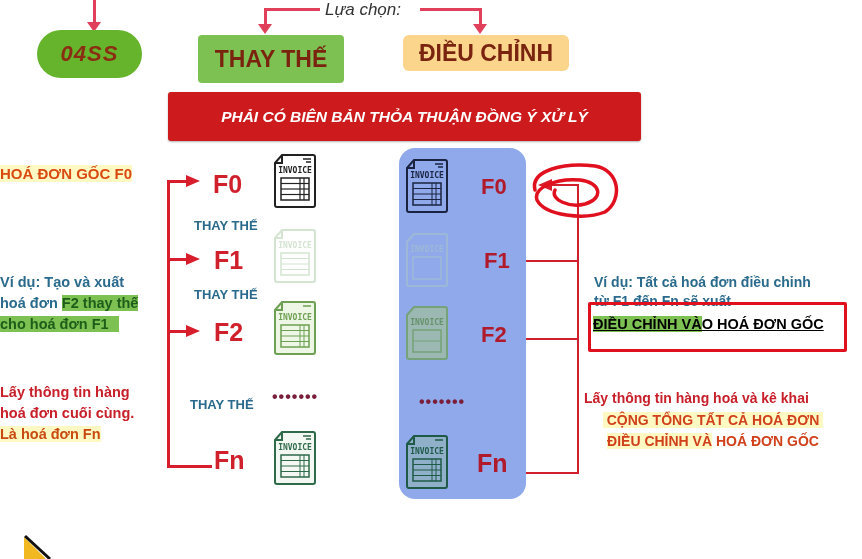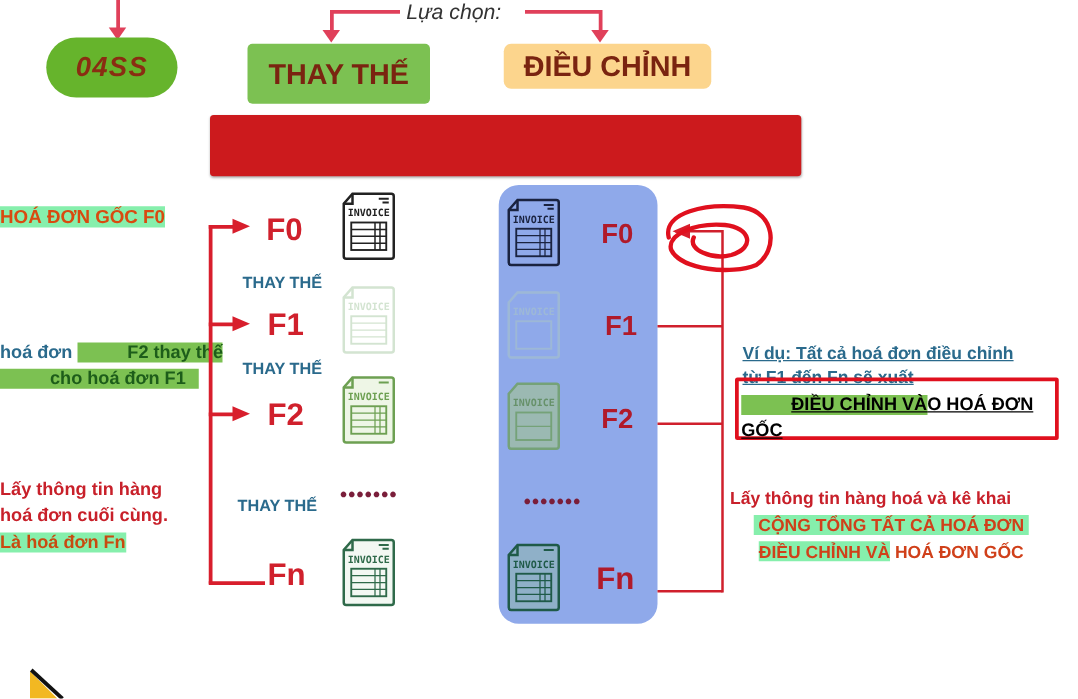--- a/index.html
+++ b/index.html
@@ -25,22 +25,22 @@
   .f-label { position:absolute; color:#d0202c; font-weight:bold; font-size:25px; }
   .thay-label { position:absolute; color:#2a6a8c; font-weight:bold; font-size:13px; }
   .dots { position:absolute; color:#7a1e3a; font-weight:bold; font-size:16px; letter-spacing:1px; }
 
   .invoice { position:absolute; width:44px; height:56px; }
 
   .blue-panel { left:399px; top:148px; width:127px; height:351px; background:#8fa9ea; border-radius:16px; }
   .rf-label { position:absolute; color:#b01a2a; font-size:22px; font-weight:bold; }
 
   .left-text { position:absolute; font-weight:bold; font-size:14.5px; line-height:21px; }
-  .hl-yellow { background:#86efac; }
-  .hl-green { background:#7cc152;padding-left:40px; }
+  .hl-yellow { background:#fef9c3; }
+  .hl-green { background:#7cc152; }
   .right-text { position:absolute; font-weight:bold; font-size:14px; line-height:21px; }
   .red-box { left:588px; top:302px; width:259px; height:50px; border:3px solid #e0101e; box-sizing:border-box; border-radius:2px; }
 
   .cursor { left:26px; top:540px; width:0; height:0; border-left:22px solid #f2b822; border-top:22px solid transparent; }
 </style>
 </head>
 <body>
 
 <div class="line" style="left:93px; top:0; width:3px; height:24px; background:#e0405a;"></div>
 <div class="arrowhead-down" style="left:87px; top:22px;"></div>
@@ -51,27 +51,29 @@
 <div class="arrowhead-down" style="left:258px; top:24px;"></div>
 <div class="line" style="left:420px; top:8px; width:60px; height:3px; background:#e0405a;"></div>
 <div class="line" style="left:479px; top:8px; width:3px; height:20px; background:#e0405a;"></div>
 <div class="arrowhead-down" style="left:473px; top:24px;"></div>
 
 <div class="abs pill-04ss">04SS</div>
 <div class="abs box-thay">THAY THẾ</div>
 <div class="abs box-dieu">ĐIỀU CHỈNH</div>
 
 <div class="abs banner">
+  <div>PHẢI CÓ BIÊN BẢN THỎA THUẬN ĐỒNG Ý XỬ LÝ</div>
 </div>
 
 <div class="left-text" style="left:0; top:163px; color:#d94a10; font-size:15px;">
   <span class="hl-yellow">HOÁ ĐƠN GỐC F0</span>
 </div>
 
 <div class="left-text" style="left:0; top:272px; color:#2a6a8c;">
+  <div>Ví dụ: Tạo và xuất</div>
   <div><span>hoá đơn </span><span class="hl-green" style="color:#1d5d1a;">F2 thay thế</span></div>
   <div><span class="hl-green" style="color:#1d5d1a; padding-right:10px;">cho hoá đơn F1</span></div>
 </div>
 
 <div class="left-text" style="left:0; top:382px; color:#c8202a;">
   <div>Lấy thông tin hàng</div>
   <div>hoá đơn cuối cùng.</div>
   <div><span class="hl-yellow" style="color:#c84a10;">Là hoá đơn Fn</span></div>
 </div>
 
@@ -190,21 +192,21 @@
 <div class="line" style="left:540px; top:184px; width:38px; height:2px; background:#d0202c;"></div>
 <div class="line" style="left:526px; top:260px; width:52px; height:2px; background:#d0202c;"></div>
 <div class="line" style="left:526px; top:338px; width:52px; height:2px; background:#d0202c;"></div>
 <div class="line" style="left:526px; top:472px; width:52px; height:2px; background:#d0202c;"></div>
 <div class="arrowhead-right" style="left:538px; top:179px; transform:rotate(180deg);"></div>
 
 <svg class="abs" style="left:525px; top:160px;" width="100" height="60" viewBox="0 0 100 60">
   <path d="M10 30 C5 10, 40 2, 70 6 C95 10, 98 40, 80 52 C60 60, 20 56, 12 40 C8 28, 30 18, 55 20 C75 22, 80 38, 60 44 C45 48, 25 40, 30 30" fill="none" stroke="#e0101e" stroke-width="3.5" stroke-linecap="round"></path>
 </svg>
 
-<div class="right-text" style="left:594px; top:272px; color:#2a6a8c;text-decoration:underline;">
+<div class="right-text" style="left:594px; top:272px; color:#2a6a8c;">
   <div>Ví dụ: Tất cả hoá đơn điều chỉnh</div>
   <div style="margin-top:-2px;">từ F1 đến Fn sẽ xuất</div>
 </div>
 <div class="abs red-box"></div>
 <div class="right-text" style="left:593px; top:314px; color:#000000; font-size:14.5px;text-decoration:underline;">
   <span class="hl-green">ĐIỀU CHỈNH VÀ</span><span>O HOÁ ĐƠN GỐC</span>
 </div>
 
 <div class="right-text" style="left:584px; top:388px; color:#c8202a;">
   <div>Lấy thông tin hàng hoá và kê khai</div>

